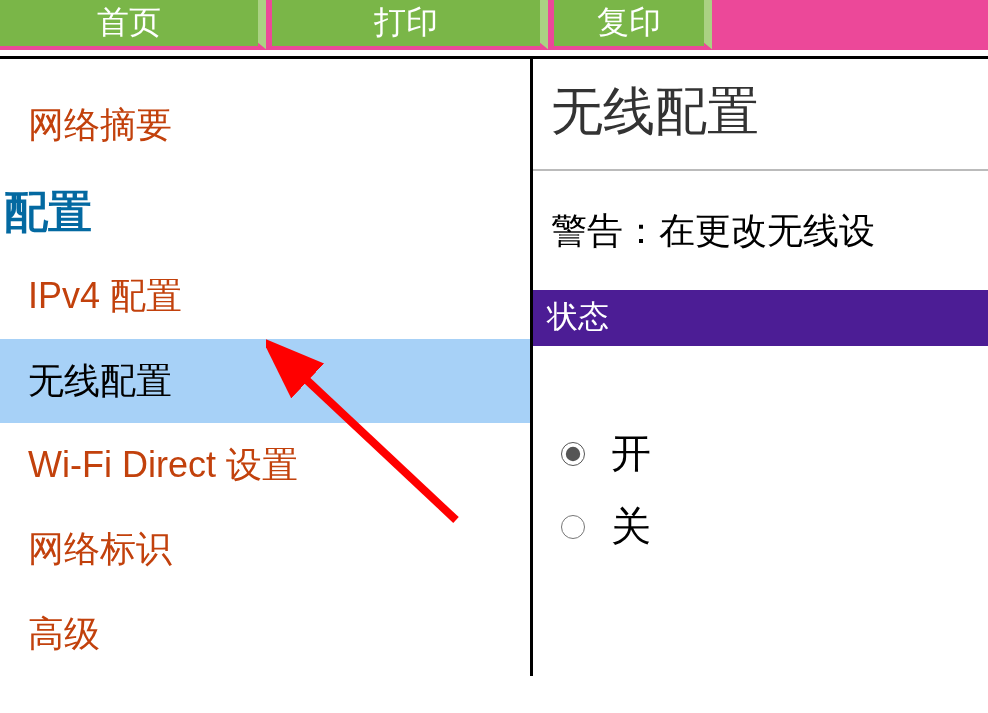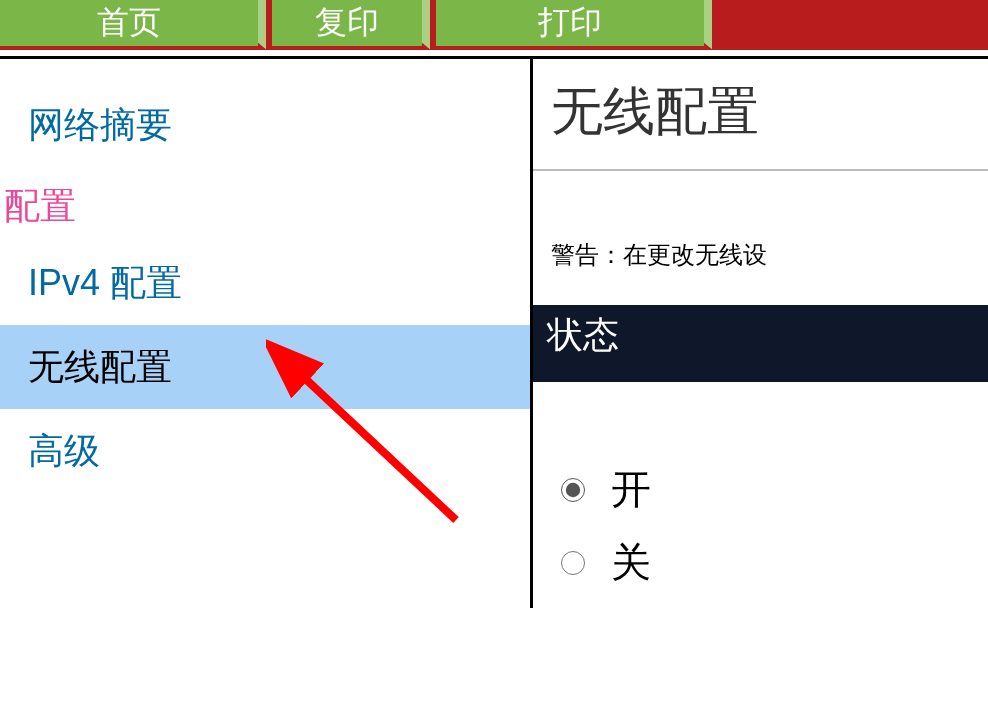--- a/index.html
+++ b/index.html
@@ -9,21 +9,21 @@
       width: 988px;
       height: 713px;
       overflow: hidden;
       position: relative;
     }
     .tab-bar {
       display: flex;
       gap: 14px;
       padding: 0;
       height: 50px;
-      background: #b91c1c;
+      background: #ec4899;
     }
     .tab {
       position: relative;
       flex: 0 0 auto;
       height: 46px;
       min-width: 258px;
       background: #7ab648;
       color: #fff;
       font-size: 32px;
       display: flex;
@@ -61,61 +61,60 @@
       margin-top: 6px;
       border-top: 3px solid #000;
     }
     .sidebar {
       width: 530px;
       padding: 24px 0 0 0;
     }
     .nav-link {
       display: block;
       padding: 8px 0 8px 28px;
-      color: #0369a1;
+      color: #c2410c;
       font-size: 36px;
       cursor: pointer;
       line-height: 1.9;
     }
     .nav-link.selected {
       background: #a7d1f7;
       color: #000;
     }
     .nav-section {
       padding: 8px 0 4px 4px;
-      color: #ec4899;
-      font-size: 36px;
-      font-weight: normal;
+      color: #0369a1;
+      font-size: 44px;
+      font-weight: bold;
       line-height: 1.7;
     }
     .main {
       flex: 1;
       border-left: 3px solid #000;
       padding: 0;
     }
     .page-title {
       font-size: 52px;
       color: #333;
       padding: 18px 0 22px 18px;
       font-weight: normal;
       border-bottom: 2px solid #bbb;
       font-family: "SimSun","Microsoft YaHei",serif;
     }
     .warning {
       padding: 36px 0 34px 18px;
-      font-size: 24px;
+      font-size: 36px;
       color: #000;
       font-family: "SimSun","Microsoft YaHei",serif;
-      margin-top: 32px;
     }
     .status-bar {
-      background: #0f172a;
+      background: #4c1d95;
       color: #fff;
-      font-size: 36px;
-      padding: 6px 0 22px 14px;
+      font-size: 31px;
+      padding: 6px 0 8px 14px;
       font-family: "SimSun","Microsoft YaHei",serif;
     }
     .radio-group {
       padding: 80px 0 0 28px;
     }
     .radio-row {
       display: flex;
       align-items: center;
       gap: 26px;
       margin-bottom: 18px;
@@ -134,31 +133,33 @@
       width: 210px;
       height: 210px;
       pointer-events: none;
     }
   </style>
 </head>
 <body>
 
 <div class="tab-bar">
   <div class="tab tab-home">首页</div>
+  <div class="tab tab-print">打印</div>
   <div class="tab tab-copy">复印</div>
-  <div class="tab tab-print">打印</div>
 </div>
 
 <div class="body-row">
 
   <div class="sidebar">
     <a class="nav-link">网络摘要</a>
     <div class="nav-section">配置</div>
     <a class="nav-link">IPv4 配置</a>
     <a class="nav-link selected">无线配置</a>
+    <a class="nav-link">Wi-Fi Direct 设置</a>
+    <a class="nav-link">网络标识</a>
     <a class="nav-link">高级</a>
 
   </div>
 
   <div class="main">
     <h1 class="page-title">无线配置</h1>
     <div class="warning">警告：在更改无线设</div>
     <div class="status-bar">状态</div>
     <div class="radio-group">
       <label class="radio-row">

